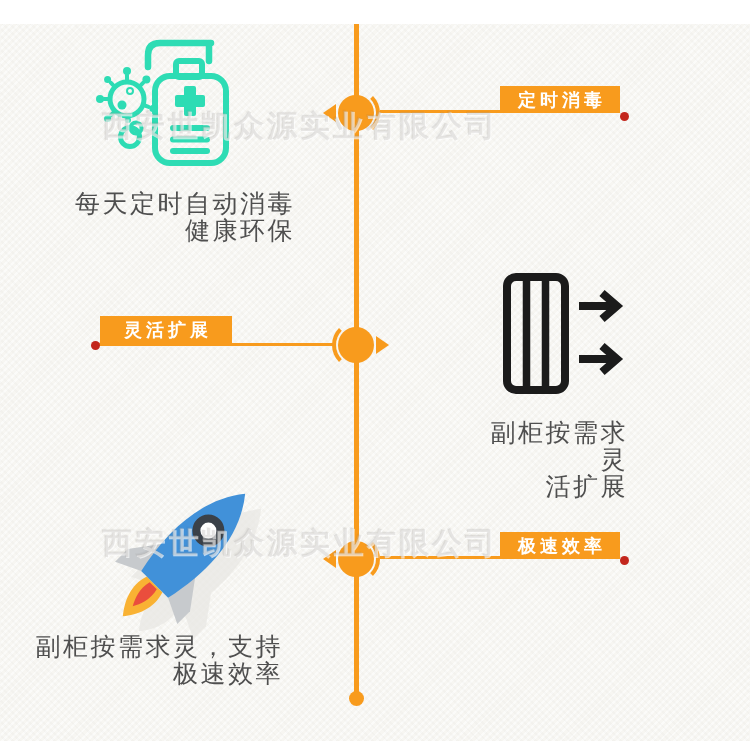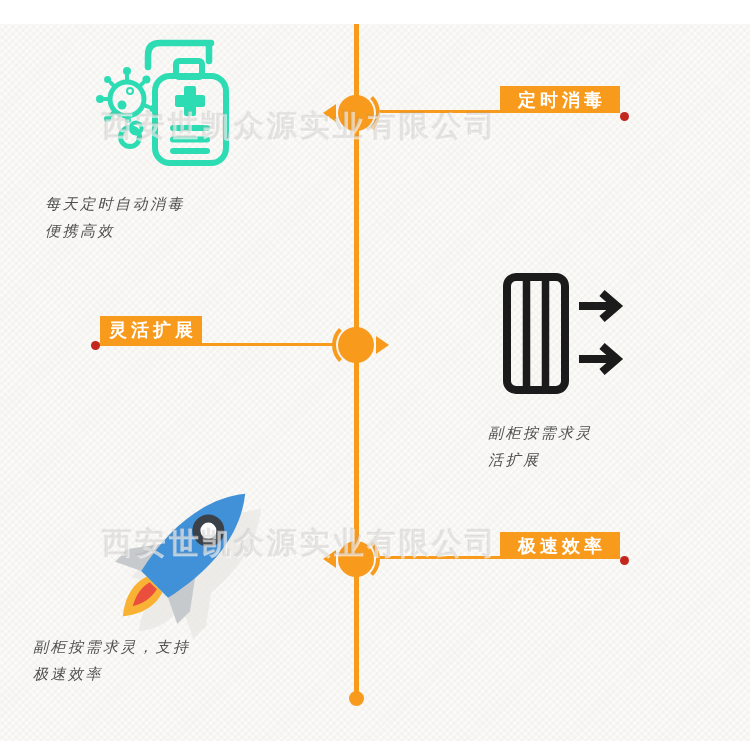--- a/index.html
+++ b/index.html
@@ -64,22 +64,22 @@
     position:absolute;width:120px;height:27px;background:#F89B1D;
     color:#ffffff;font-size:18px;font-weight:bold;letter-spacing:4px;
     display:flex;align-items:center;justify-content:center;
     text-indent:4px;z-index:4;
   }
   .red-dot{position:absolute;width:9px;height:9px;border-radius:50%;
     background:#C3261D;z-index:4;}
 
   
   .desc{
-    position:absolute;color:#4f4f4f;font-size:15px;letter-spacing:2.5px;
-    line-height:27px;text-align:left;z-index:5;font-style:italic;
+    position:absolute;color:#4f4f4f;font-size:25px;letter-spacing:2.5px;
+    line-height:27px;text-align:right;z-index:5;
   }
   .desc1{left:45px;top:166px;width:250px;}
   .desc2{left:488px;top:395px;width:140px;}
   .desc3{left:33px;top:609px;width:250px;}
 
   
   .icon-abs{position:absolute;z-index:5;}
   .sanitizer{left:92px;top:3px;}
   .cabinet{left:495px;top:243px;}
   .rocket{left:85px;top:440px;}
@@ -108,21 +108,21 @@
     <span>定时消毒</span>
   </div>
   <div class="red-dot" style="left:620px;top:88px;"></div>
 
   <div class="node" style="left:356px;top:321px;">
     <div class="node-arc arc-left"></div>
     <div class="node-circle"></div>
     <div class="node-tri tri-right"></div>
   </div>
   <div class="connector" style="left:97px;top:319px;width:237px;"></div>
-  <div class="label-box" style="left:100px;top:292px;width:102px;">
+  <div class="label-box" style="left:100px;top:292px;width:132px;">
     <span>灵活扩展</span>
   </div>
   <div class="red-dot" style="left:91px;top:317px;"></div>
 
   <div class="node" style="left:356px;top:535px;">
     <div class="node-tri tri-left"></div>
     <div class="node-circle"></div>
     <div class="node-arc arc-right"></div>
   </div>
   <div class="connector" style="left:380px;top:532px;width:240px;"></div>
@@ -160,21 +160,21 @@
       <rect x="83" y="68" width="30" height="12" rx="2"></rect>
       <rect x="92" y="59" width="12" height="30" rx="2"></rect>
       <rect x="78" y="98" width="40" height="6" rx="3"></rect>
       <rect x="78" y="109.5" width="40" height="6" rx="3"></rect>
       <rect x="78" y="121" width="40" height="6" rx="3"></rect>
     </g>
   </svg>
 
   <div class="desc desc1">
     <div>每天定时自动消毒</div>
-    <div>便携高效</div>
+    <div>健康环保</div>
   </div>
 
   <svg class="icon-abs cabinet" width="135" height="135" viewBox="0 0 135 135">
     <g fill="none" stroke="#1b1b1b">
       <rect x="12" y="10" width="58" height="113" rx="9" stroke-width="8"></rect>
       <path d="M31.5,14 L31.5,119" stroke-width="7.5"></path>
       <path d="M50.5,14 L50.5,119" stroke-width="7.5"></path>
       <g>
         <path d="M84,39 L121,39" stroke-width="8"></path>
         <path d="M107,26 L122,39 L107,52" stroke-width="8" stroke-linejoin="miter"></path>

